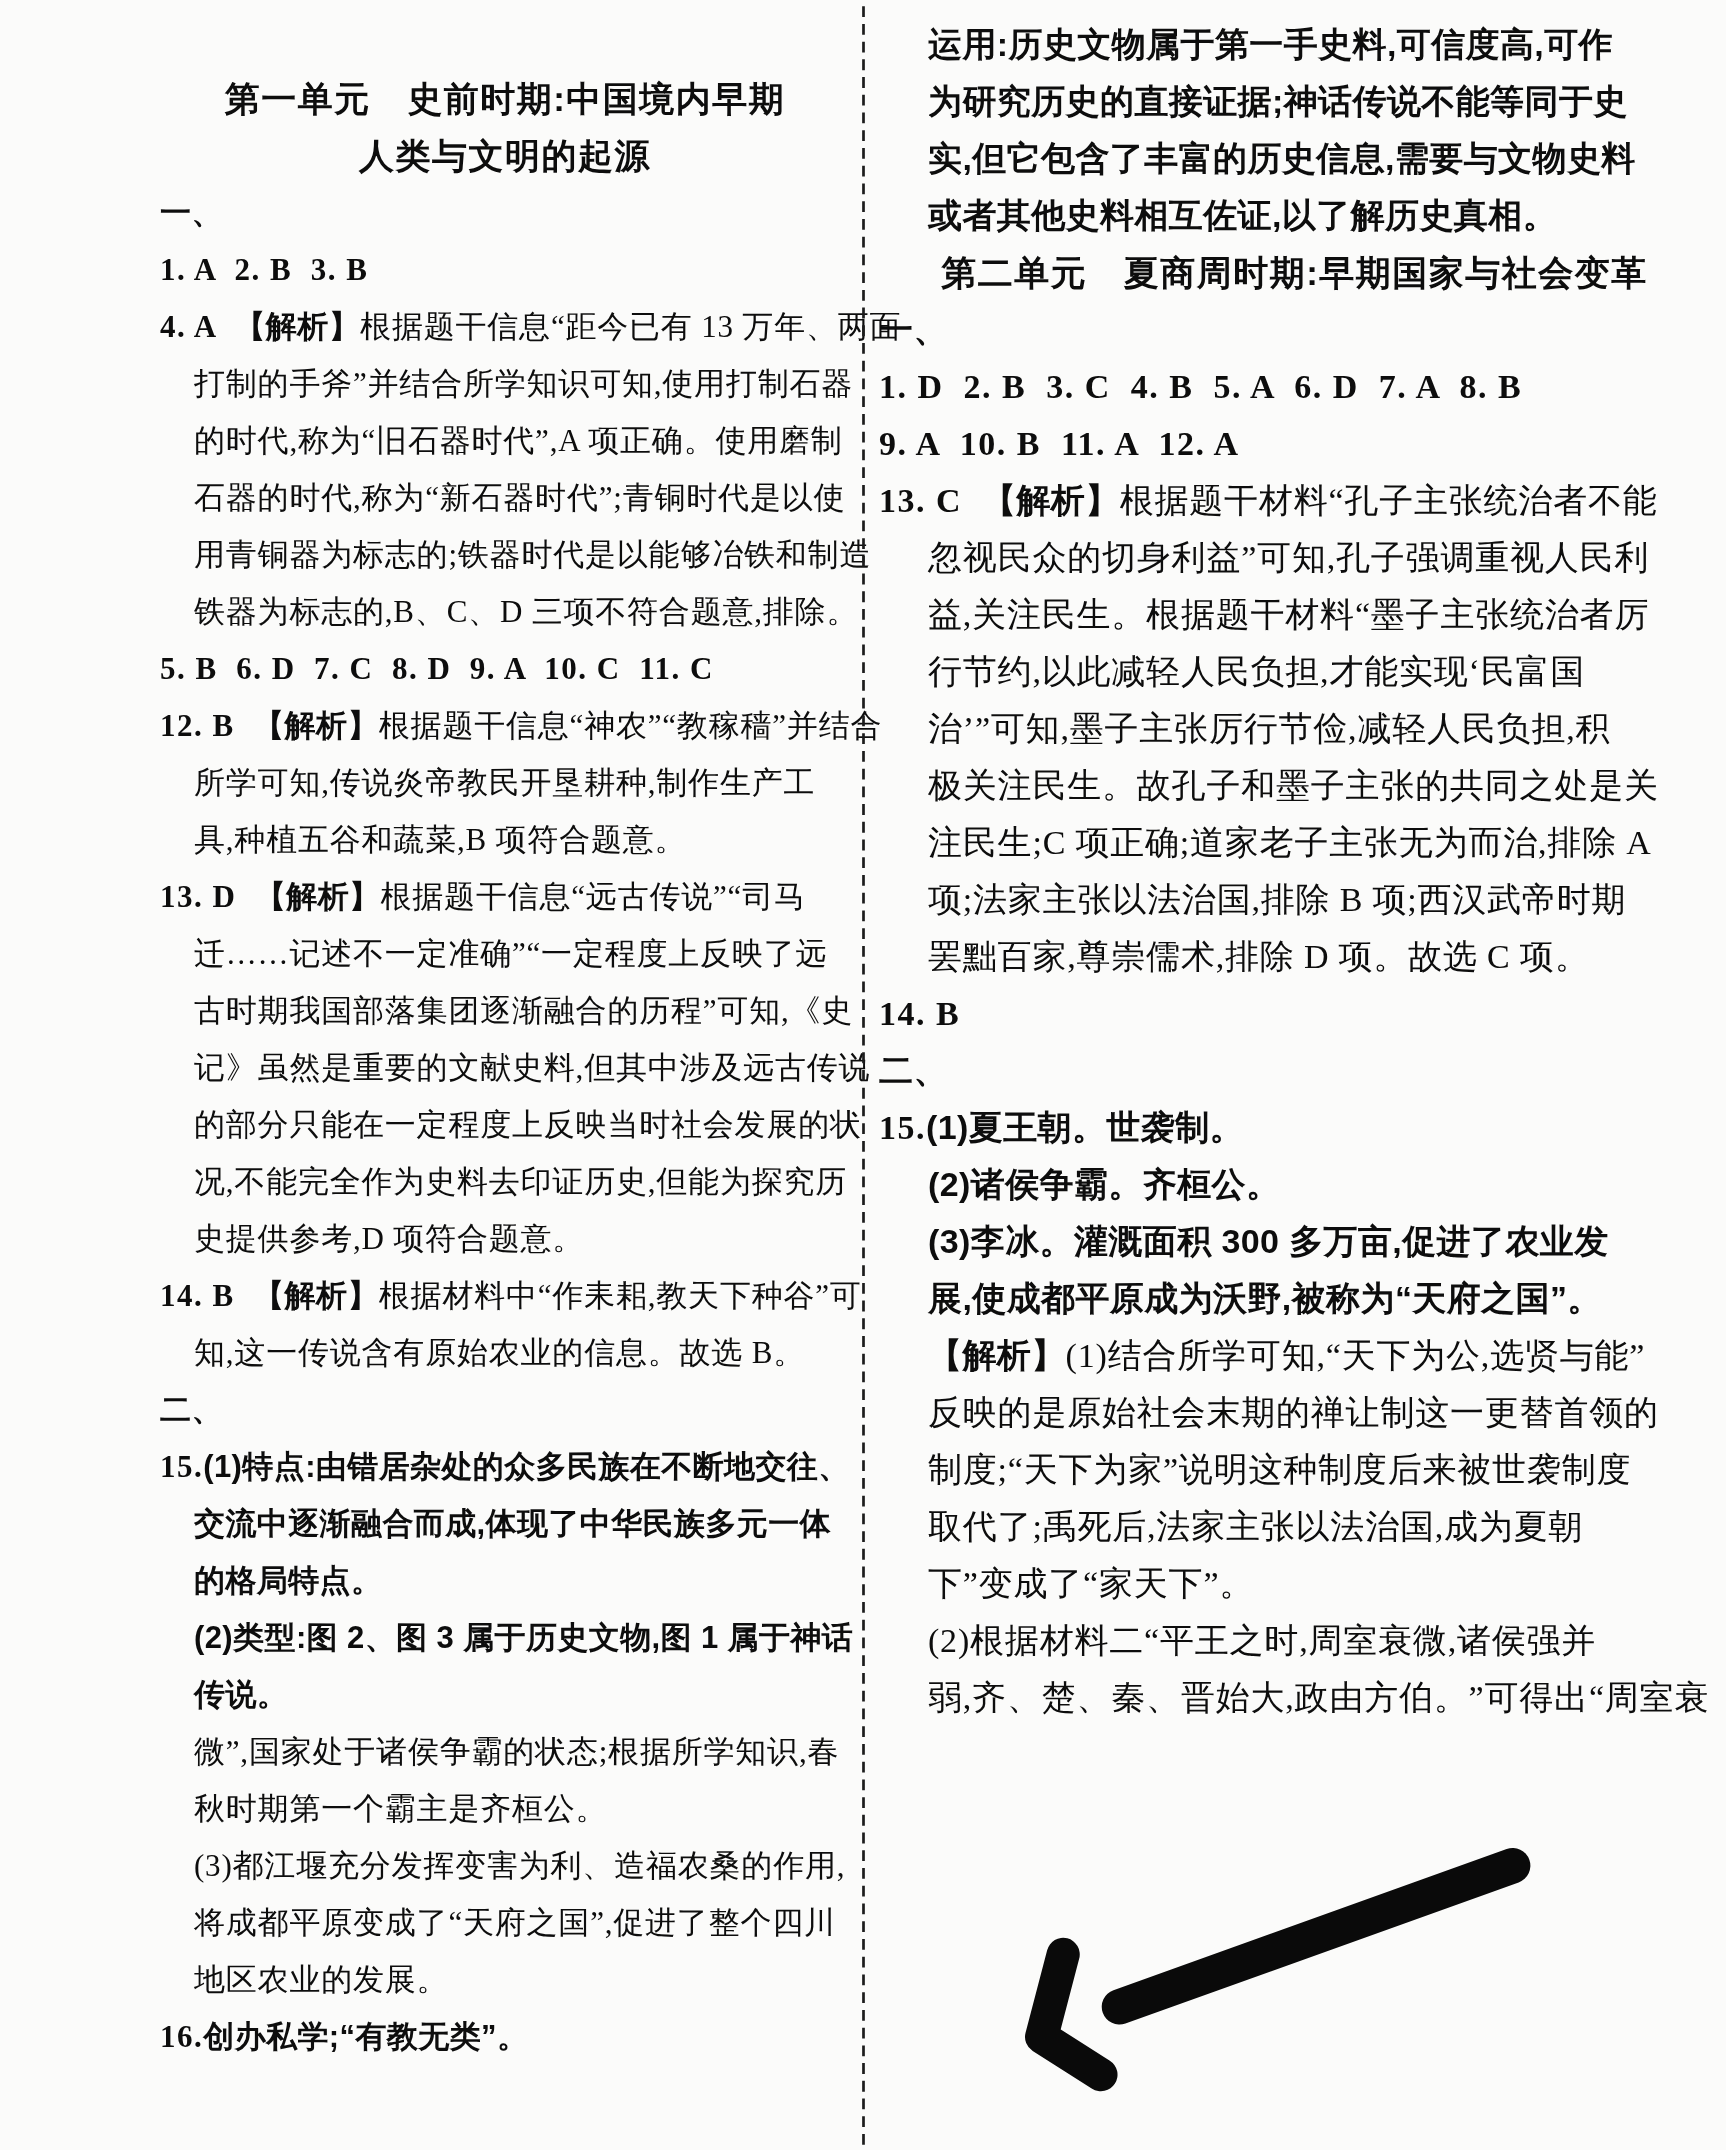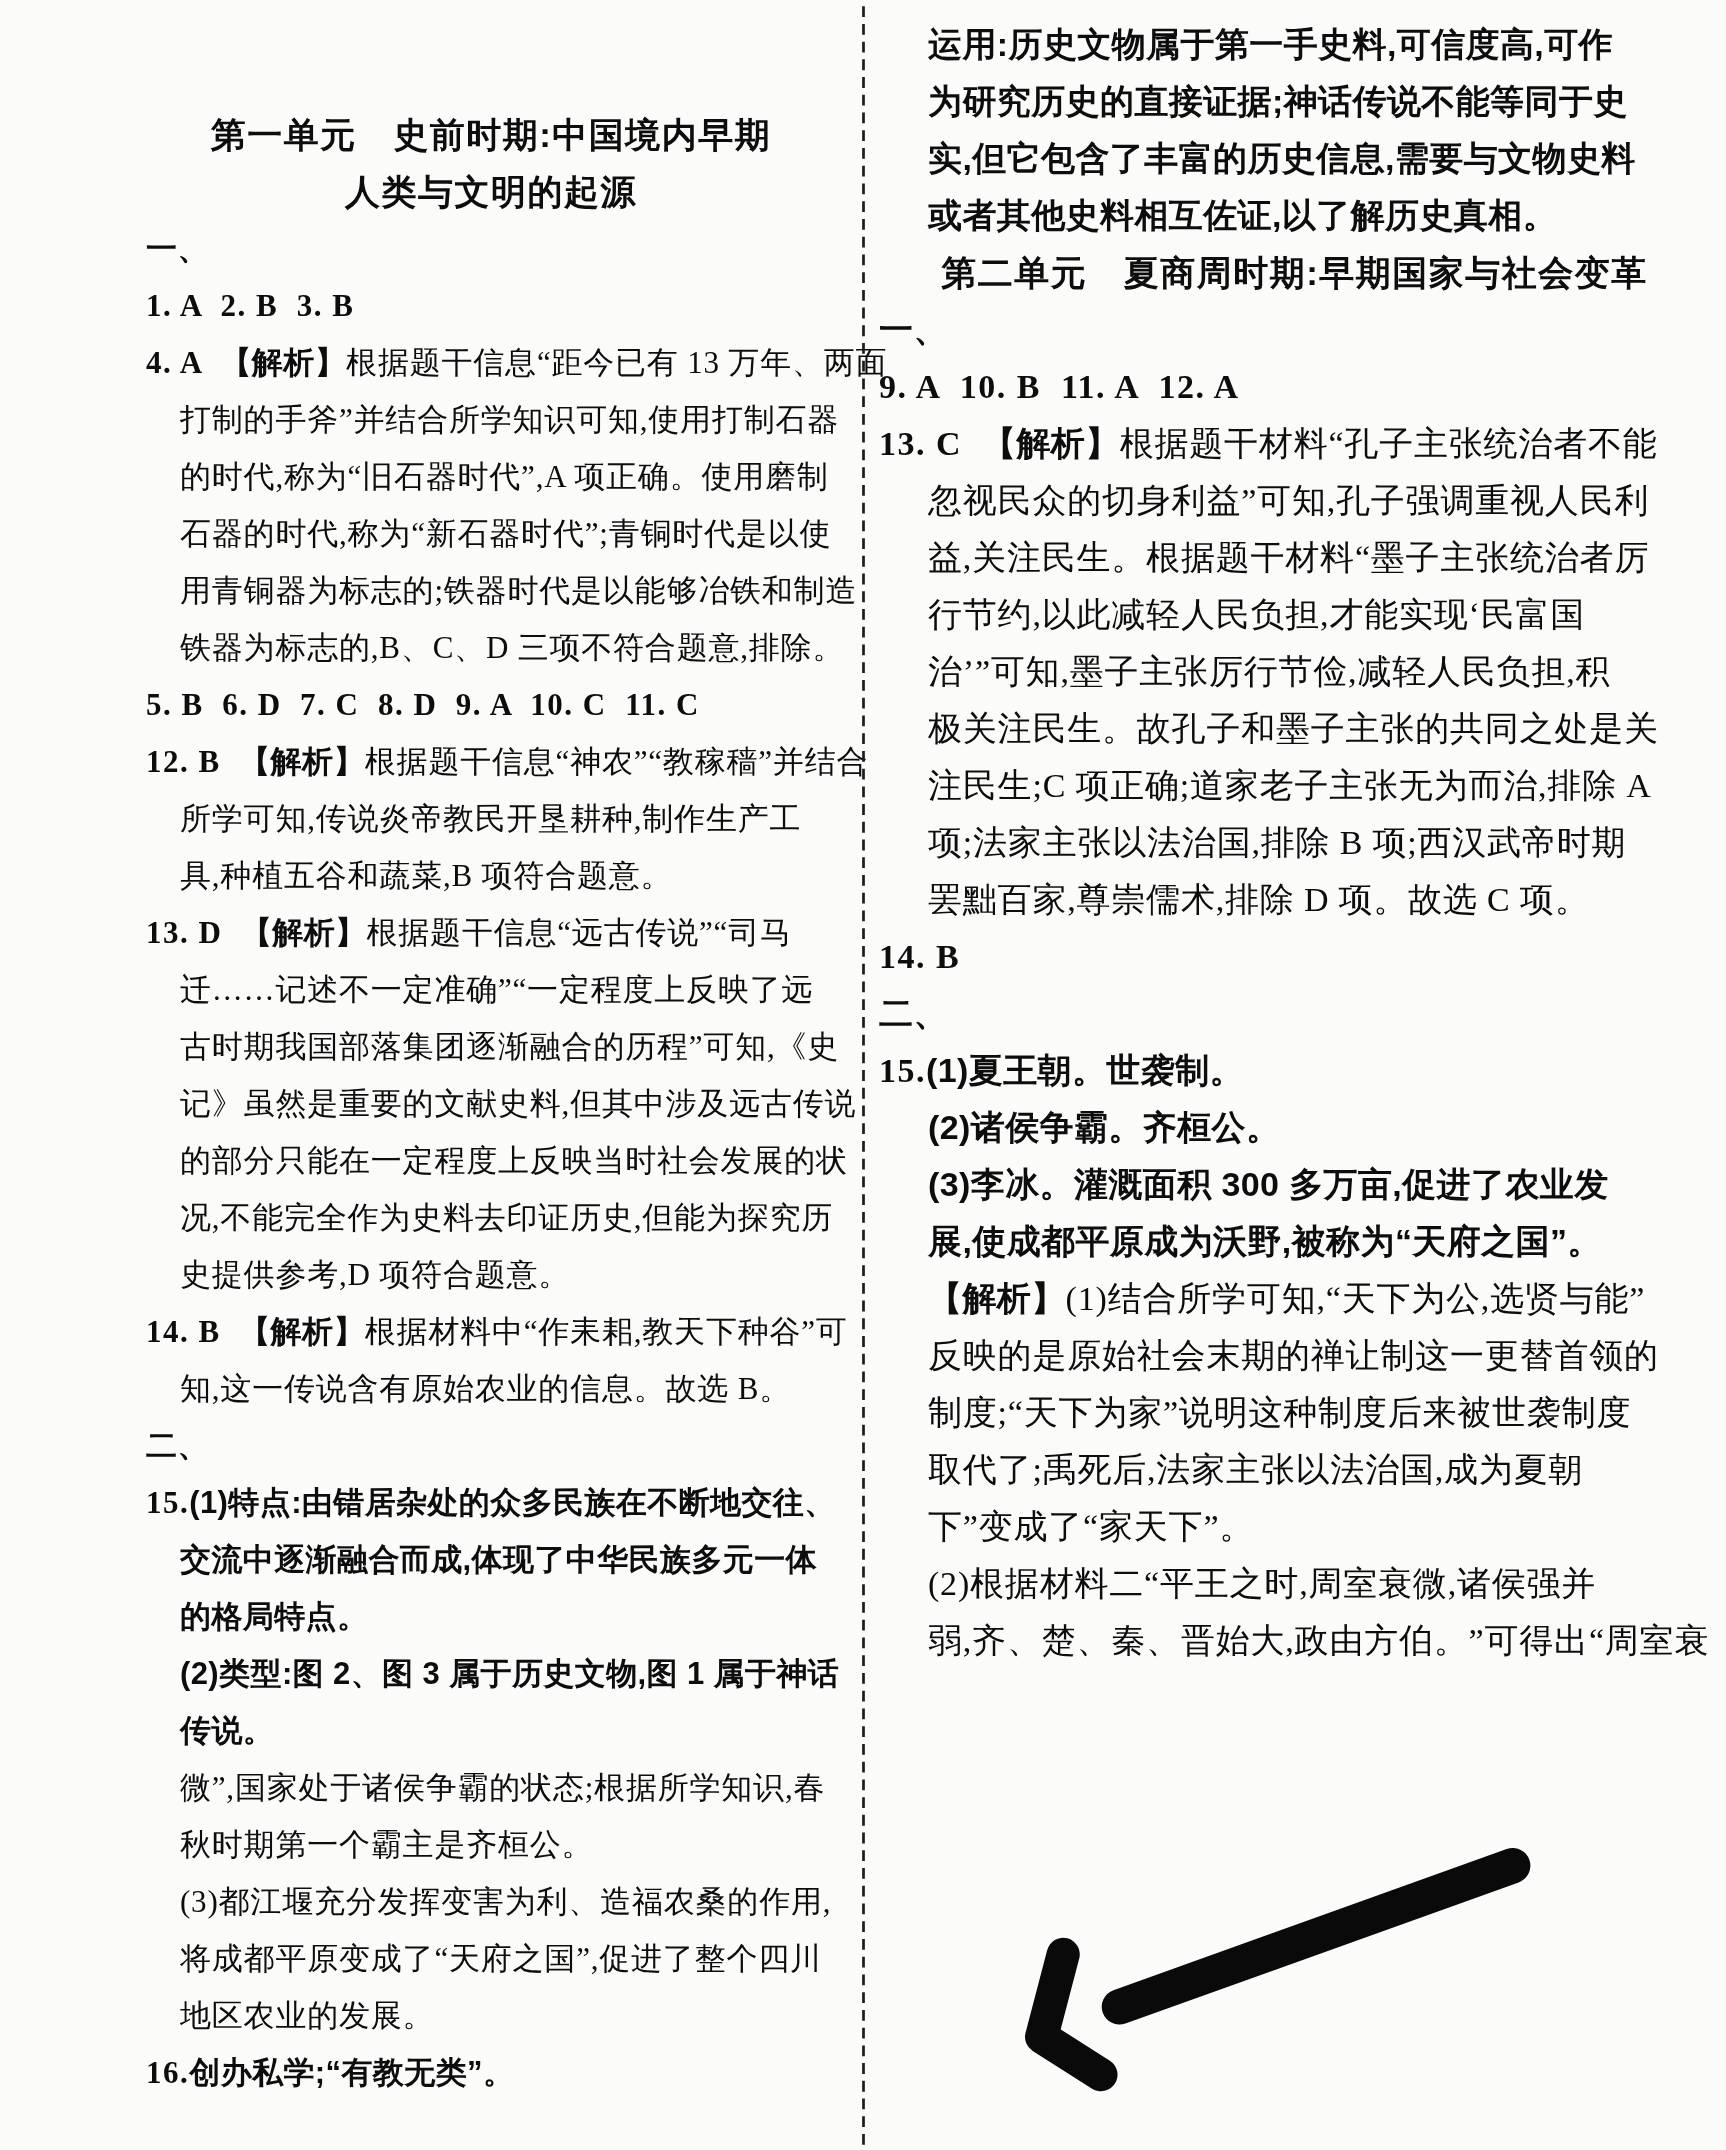--- a/index.html
+++ b/index.html
@@ -5,21 +5,21 @@
   :root{
     --ink:#0d0d0d; --paper:#fbfbfa; --divider:#1c1c1c; --arrow:#0a0a0a;
   }
   html,body{margin:0;padding:0;background:#e8e8e8;}
   .page{
     position:relative; width:1727px; height:2151px;
     background:var(--paper); color:var(--ink); overflow:hidden;
     font-family:"Liberation Serif","DejaVu Serif",serif;
   }
   .col{position:absolute; top:0;}
-  .col-left{left:146px; width:690px; padding-top:106px; --ind:34px; --fs:31px;}
+  .col-left{left:160px; width:690px; padding-top:70px; --ind:34px; --fs:31px;}
   .col-right{left:879px; width:831px; padding-top:16px; --ind:49px; --fs:34px;}
   .ln{
     line-height:57px; height:57px; white-space:pre; font-size:var(--fs);
   }
   .ln.ind{padding-left:var(--ind);}
   .ln.t-title{
     font-family:"Liberation Sans","DejaVu Sans",sans-serif;
     font-weight:700; text-align:center; font-size:35px; letter-spacing:1.5px;
     padding-left:0;
   }
@@ -80,20 +80,21 @@
       <div class="ln"><span class="seg-num">16.</span><span class="seg-hei">创办私学;“有教无类”。</span></div>
     </div>
 
   <div class="col col-right" id="col-right">
       <div class="ln ind"><span class="seg-hei">运用:历史文物属于第一手史料,可信度高,可作</span></div>
       <div class="ln ind"><span class="seg-hei">为研究历史的直接证据;神话传说不能等同于史</span></div>
       <div class="ln ind"><span class="seg-hei">实,但它包含了丰富的历史信息,需要与文物史料</span></div>
       <div class="ln ind"><span class="seg-hei">或者其他史料相互佐证,以了解历史真相。</span></div>
       <div class="ln t-title"><span>第二单元　夏商周时期:早期国家与社会变革</span></div>
       <div class="ln"><span class="seg-hei">一、</span></div>
+      <div class="ln"><span class="seg-num">1. D  2. B  3. C  4. B  5. A  6. D  7. A  8. B</span></div>
       <div class="ln"><span class="seg-num">9. A  10. B  11. A  12. A</span></div>
       <div class="ln"><span class="seg-num">13. C  </span><span class="seg-hei">【解析】</span><span class="seg-kai">根据题干材料“孔子主张统治者不能</span></div>
       <div class="ln ind"><span class="seg-kai">忽视民众的切身利益”可知,孔子强调重视人民利</span></div>
       <div class="ln ind"><span class="seg-kai">益,关注民生。根据题干材料“墨子主张统治者厉</span></div>
       <div class="ln ind"><span class="seg-kai">行节约,以此减轻人民负担,才能实现‘民富国</span></div>
       <div class="ln ind"><span class="seg-kai">治’”可知,墨子主张厉行节俭,减轻人民负担,积</span></div>
       <div class="ln ind"><span class="seg-kai">极关注民生。故孔子和墨子主张的共同之处是关</span></div>
       <div class="ln ind"><span class="seg-kai">注民生;C 项正确;道家老子主张无为而治,排除 A</span></div>
       <div class="ln ind"><span class="seg-kai">项;法家主张以法治国,排除 B 项;西汉武帝时期</span></div>
       <div class="ln ind"><span class="seg-kai">罢黜百家,尊崇儒术,排除 D 项。故选 C 项。</span></div>

